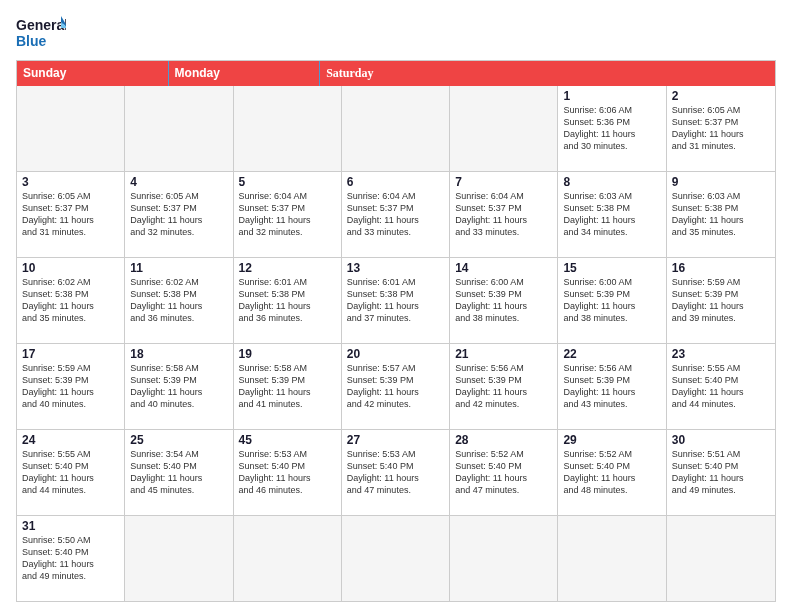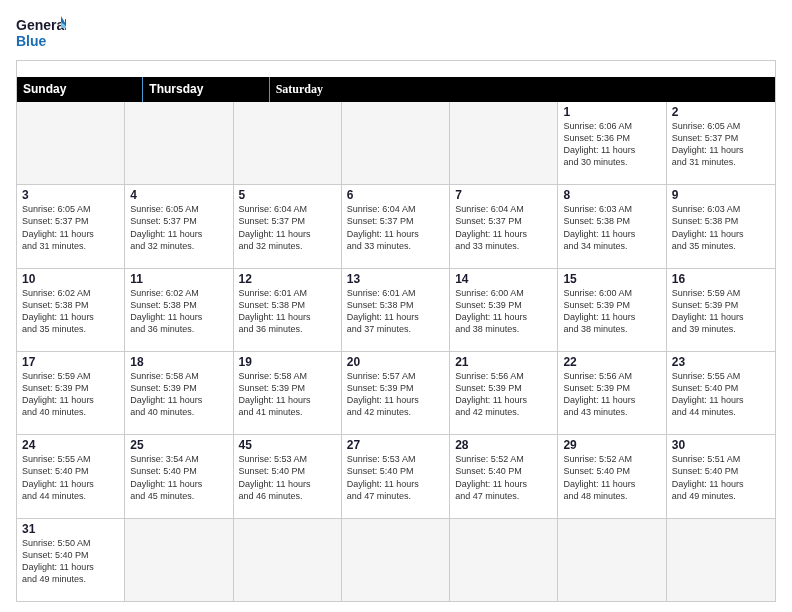--- a/index.html
+++ b/index.html
@@ -42,23 +42,22 @@
       color: #333;
     }
     .calendar {
       flex: 1;
       display: flex;
       flex-direction: column;
       border: 1px solid #ccc;
     }
     .cal-header-row {
       display: grid;
-      grid-template-columns: repeat(6, 1fr);
-      background: #000000;
-      margin-top: 16px;
+      grid-template-columns: repeat(5, 1fr);
+      background: #ef4444;
     }
     .cal-header-cell {
       color: #fff;
       font-size: 12px;
       font-weight: bold;
       padding: 5px 6px;
       border-right: 1px solid #4a9ad4;
     }
     .cal-header-cell:last-child { border-right: none; font-family: Liberation Serif, serif; }
     .cal-body {
@@ -113,21 +112,21 @@
 </div>
     <div class="title-block">
       <div class="main-title"></div>
       <div class="subtitle"></div>
     </div>
   </div>
 
   <div class="calendar">
     <div class="cal-header-row">
     <div class="cal-header-cell">Sunday</div>
-        <div class="cal-header-cell">Thursday</div>
+        <div class="cal-header-cell">Monday</div>
         <div class="cal-header-cell">Saturday</div>
       </div>
     <div class="cal-body">
     <div class="cal-row">
           <div class="cal-cell empty"></div>
           <div class="cal-cell empty"></div>
           <div class="cal-cell empty"></div>
           <div class="cal-cell empty"></div>
           <div class="cal-cell empty"></div>
           <div class="cal-cell">

